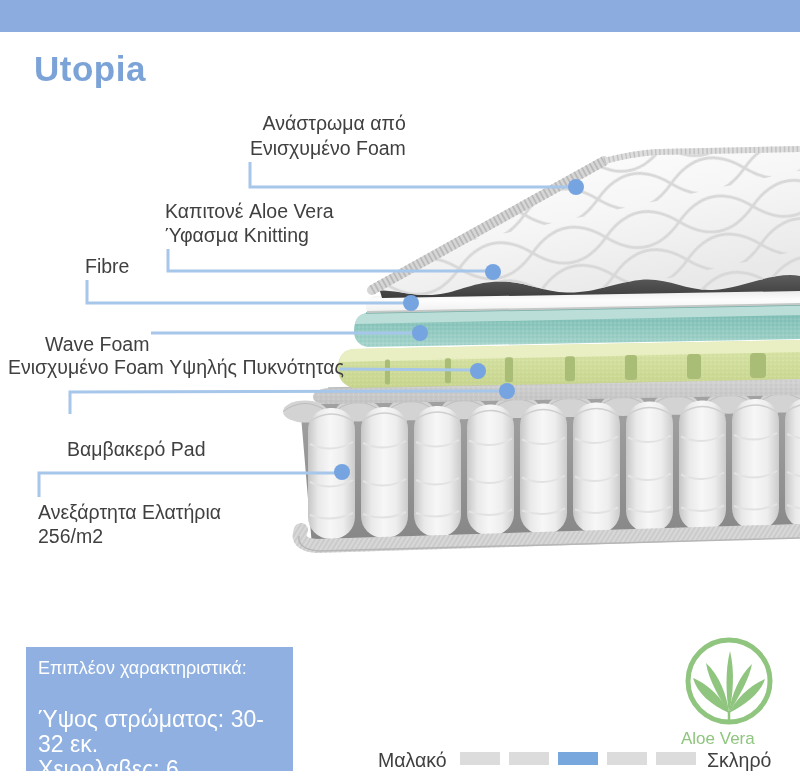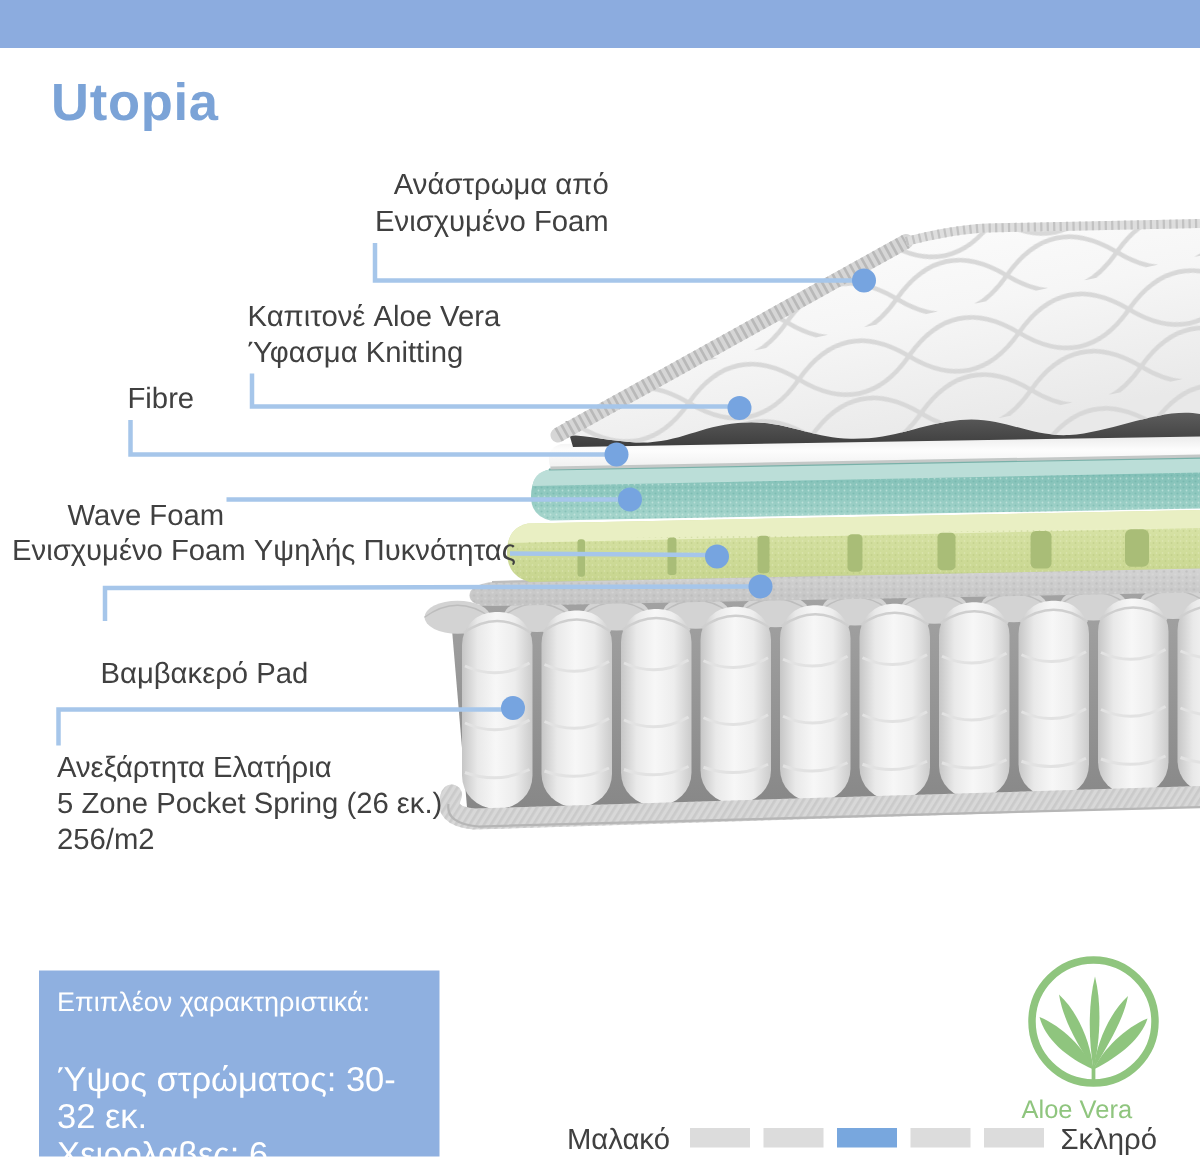--- a/index.html
+++ b/index.html
@@ -254,21 +254,20 @@
   <div>Wave Foam</div>
 </div>
 <div class="callout c4">
   <div>Ενισχυμένο Foam Υψηλής Πυκνότητας</div>
 </div>
 <div class="callout c5">
   <div>Βαμβακερό Pad</div>
 </div>
 <div class="callout c6">
   <div>Ανεξάρτητα Ελατήρια</div>
-  <div>5 Zone Pocket Spring (26 εκ.)</div>
   <div>256/m2</div>
 </div>
 
 <div class="features-box">
   <div class="features-title">Επιπλέον χαρακτηριστικά:</div>
   <div class="features-list">
     <div>Ύψος στρώματος: 30-32 εκ.</div>
     <div>Χειρολαβες: 6</div>
     <div>Μονής όψης</div>
   </div>

